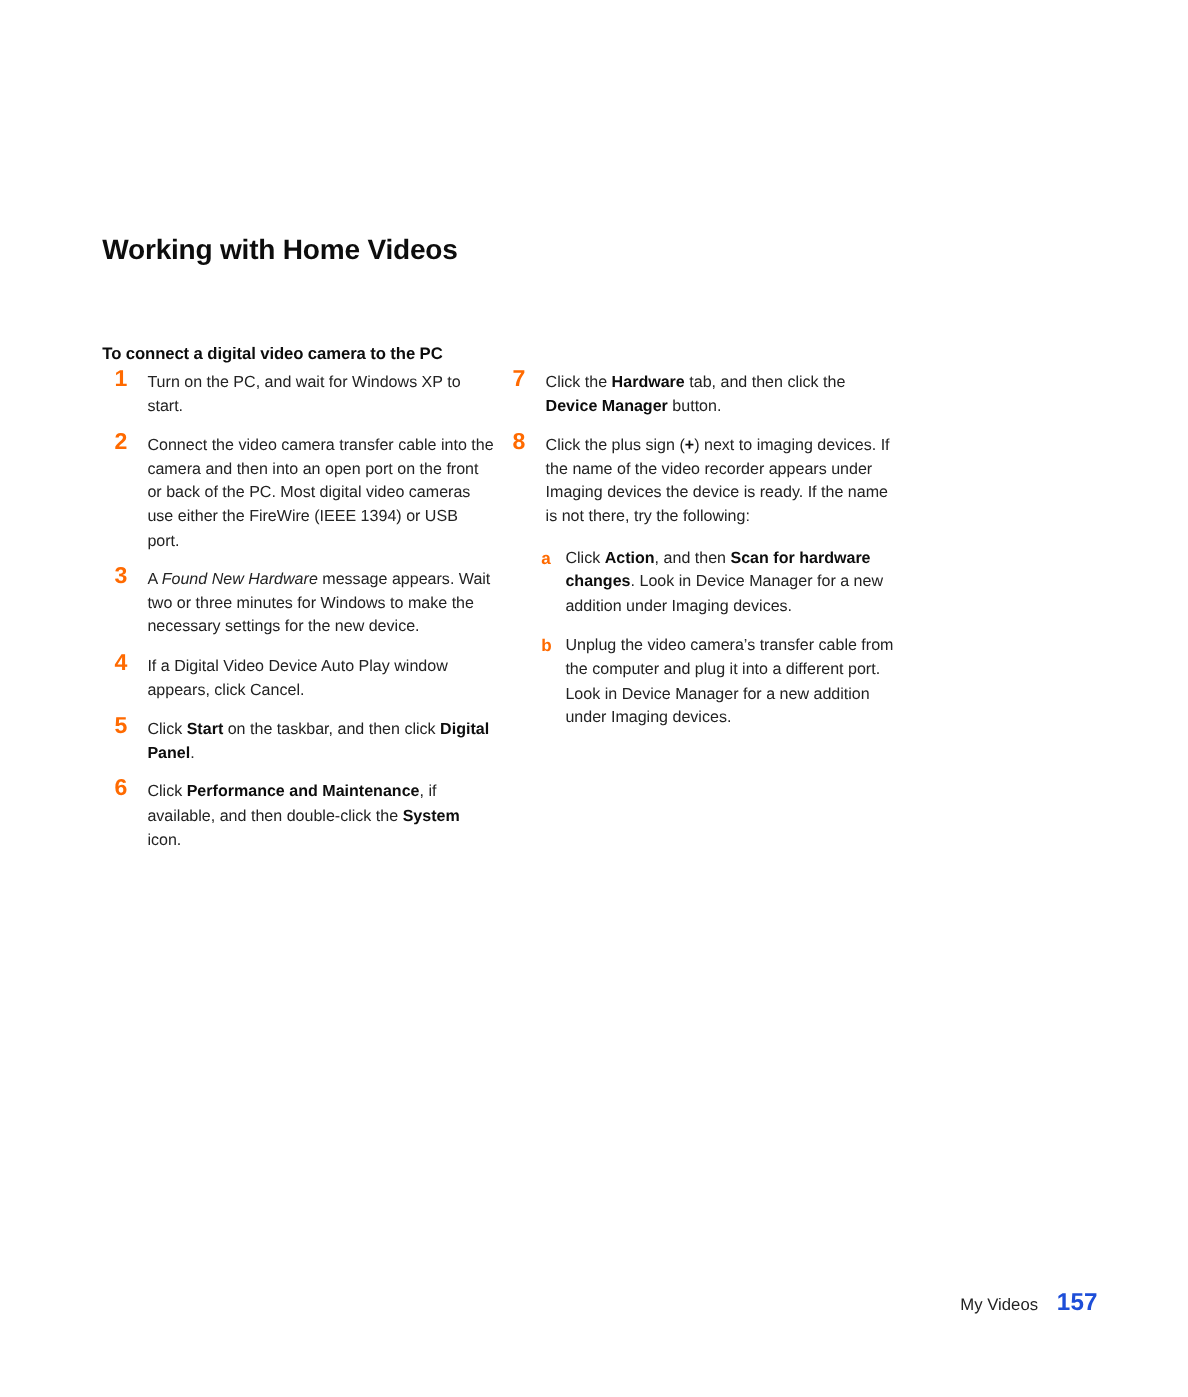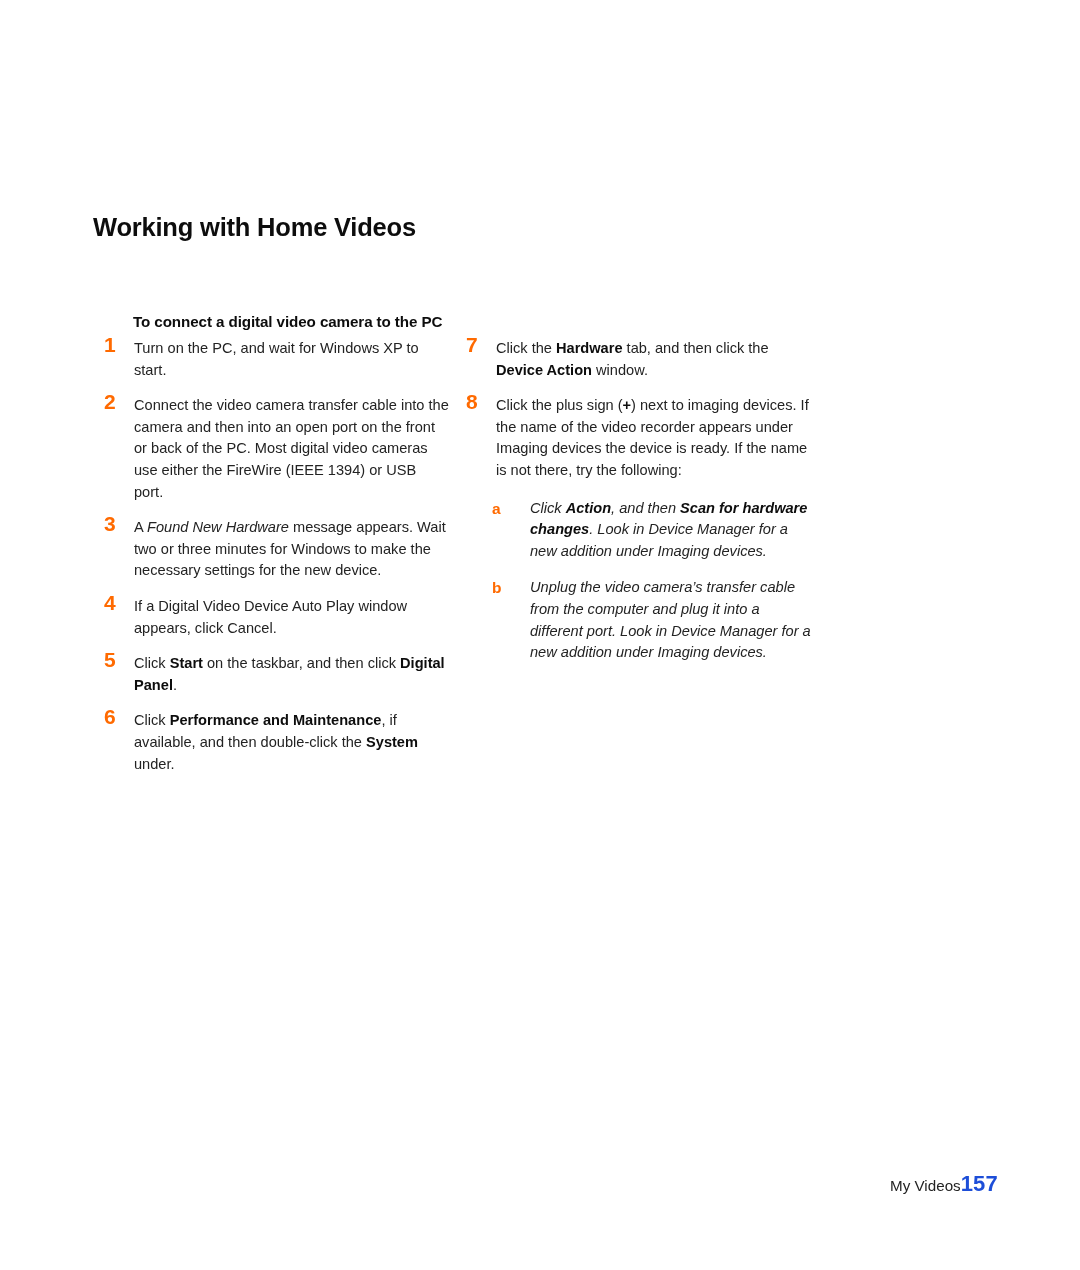--- a/index.html
+++ b/index.html
@@ -44,21 +44,20 @@
   }
   .subhead {
     position: absolute;
     left: 93px;
     top: 300px;
     font-size: 15.2px;
     font-weight: bold;
     letter-spacing: -0.1px;
     color: #0d0d0d;
     white-space: nowrap;
-    margin-left: 40px;
   }
 
   
   .col {
     position: absolute;
     top: 338px;
   }
   .col-left  { left: 104px; width: 345px; }
   .col-right { left: 466px; width: 350px; }
 
@@ -98,38 +97,37 @@
     position: absolute;
     left: 0;
     top: 0px;
     width: 16px;
     font-size: 15.5px;
     font-weight: bold;
     color: #ff6a00;
     line-height: 21.6px;
   }
   .substep-body {
-    margin-left: 38px;
+    margin-left: 22px;
     font-size: 14.6px;
     line-height: 21.6px;
     color: #232323;
-    font-style: italic;
   }
 
   b  { font-weight: bold; color: #0d0d0d; }
   i  { font-style: italic; }
 
   
   .footer {
     position: absolute;
     right: 82px;
     top: 1171px;
     display: flex;
     align-items: baseline;
-    gap: 0;
+    gap: 17px;
   }
   .footer-label {
     font-size: 15.2px;
     color: #232323;
   }
   .footer-page {
     font-size: 22px;
     font-weight: bold;
     color: #1d4ed8;
     letter-spacing: 0.2px;
@@ -161,28 +159,28 @@
       <div class="step">
         <div class="step-num">4</div>
         <div class="step-body"><span>If a Digital Video Device Auto Play window appears, click Cancel.</span></div>
       </div>
       <div class="step">
         <div class="step-num">5</div>
         <div class="step-body"><span>Click </span><b>Start</b><span> on the taskbar, and then click </span><b>Digital Panel</b><span>.</span></div>
       </div>
       <div class="step">
         <div class="step-num">6</div>
-        <div class="step-body"><span>Click </span><b>Performance and Maintenance</b><span>, if available, and then double-click the </span><b>System</b><span> under.</span></div>
+        <div class="step-body"><span>Click </span><b>Performance and Maintenance</b><span>, if available, and then double-click the </span><b>System</b><span> icon.</span></div>
       </div>
     </div>
 
   <div class="col col-right">
       <div class="step">
         <div class="step-num">7</div>
-        <div class="step-body"><span>Click the </span><b>Hardware</b><span> tab, and then click the </span><b>Device Action</b><span> window.</span></div>
+        <div class="step-body"><span>Click the </span><b>Hardware</b><span> tab, and then click the </span><b>Device Manager</b><span> button.</span></div>
       </div>
       <div class="step">
         <div class="step-num">8</div>
         <div class="step-body"><span>Click the plus sign (</span><b>+</b><span>) next to imaging devices. If the name of the video recorder appears under Imaging devices the device is ready. If the name is not there, try the following:</span></div>
       </div>
       <div class="substeps">
         <div class="substep">
           <div class="substep-letter">a</div>
           <div class="substep-body"><span>Click </span><b>Action</b><span>, and then </span><b>Scan for hardware changes</b><span>. Look in Device Manager for a new addition under Imaging devices.</span></div>
         </div>

